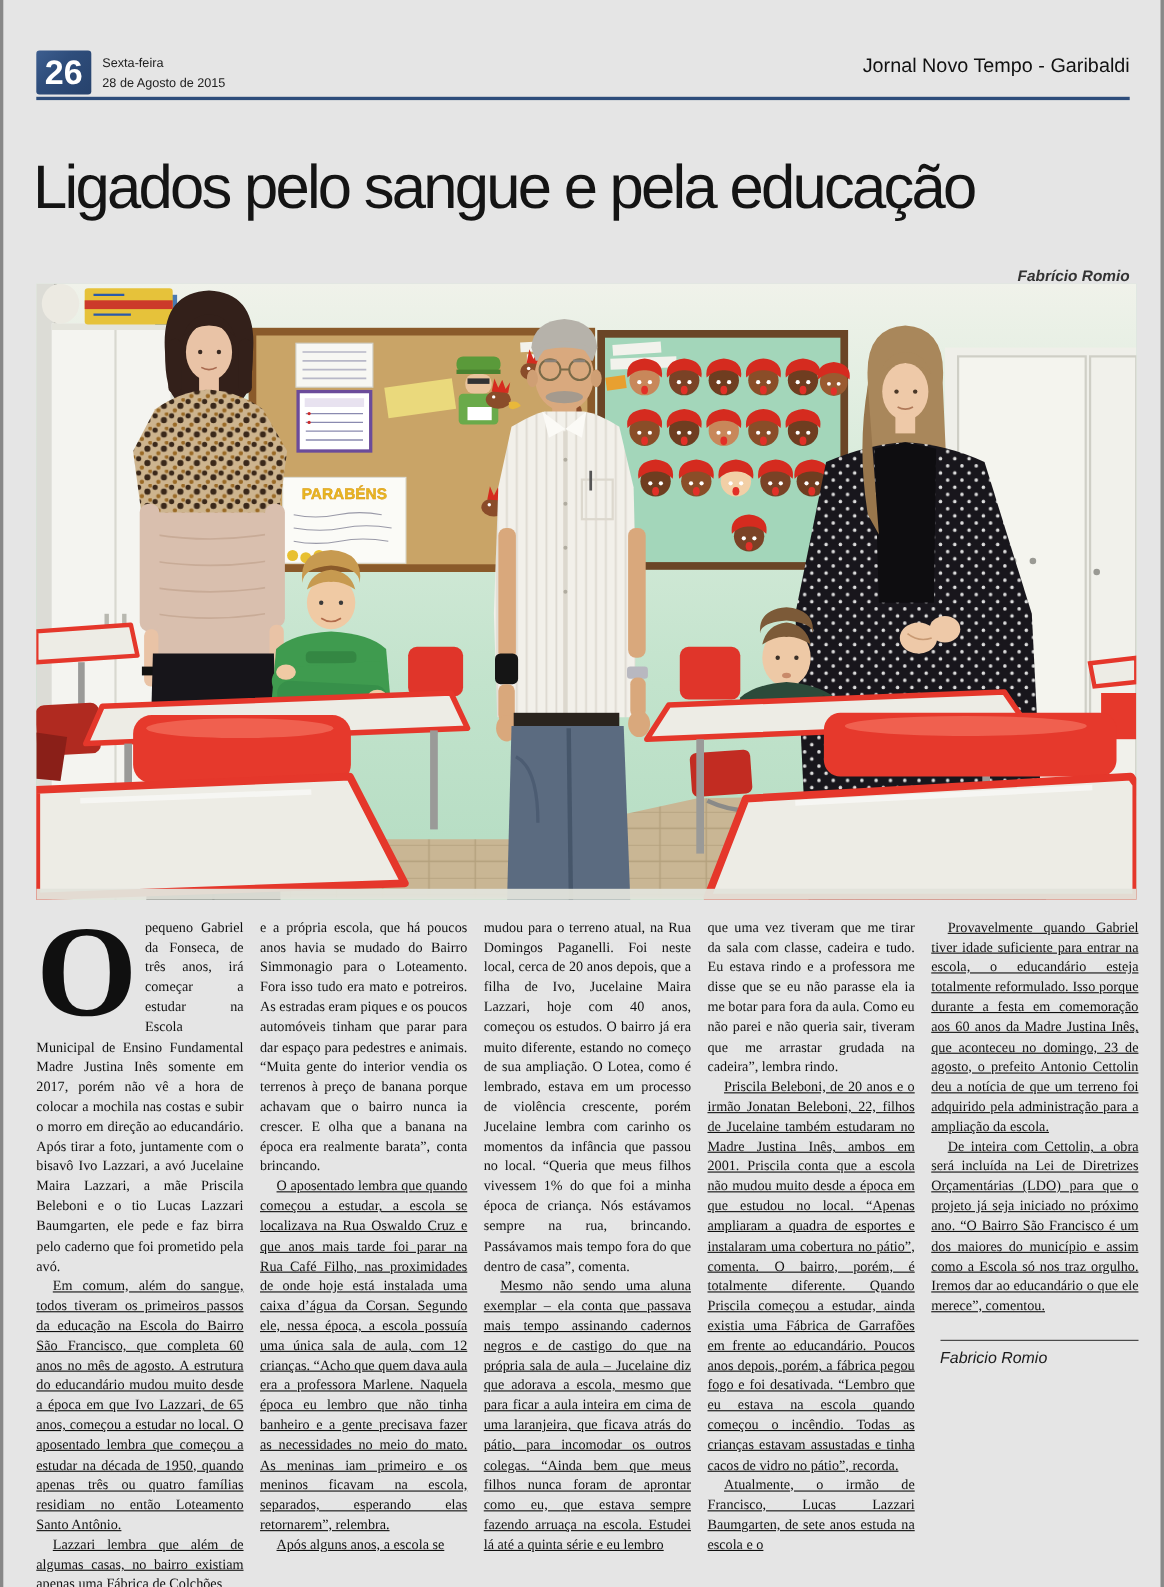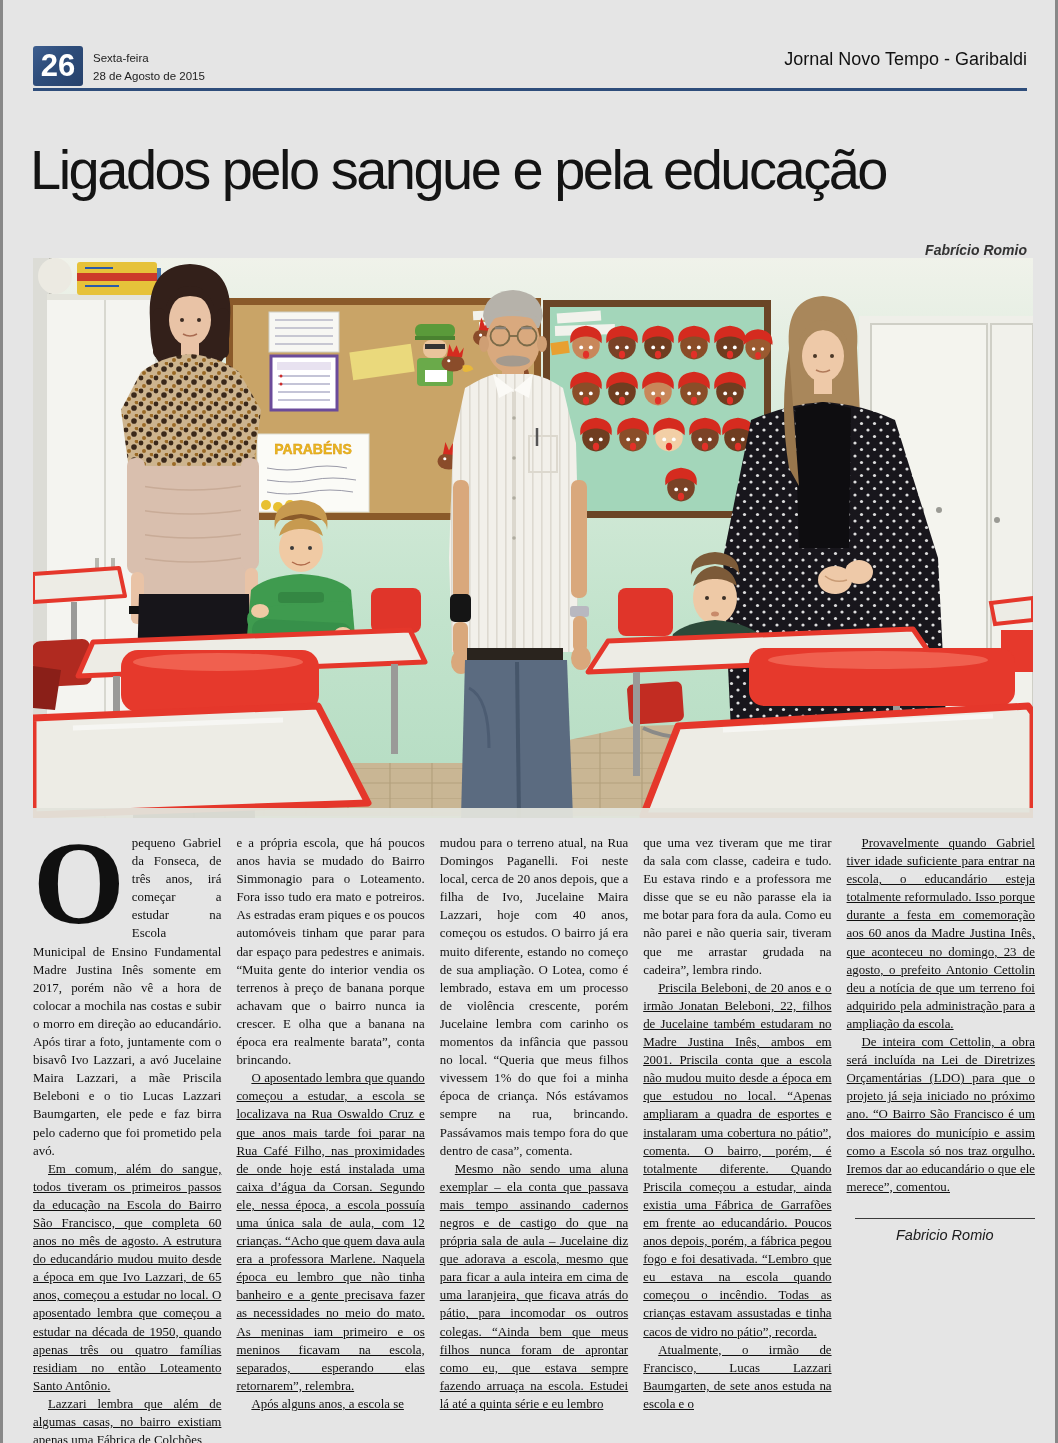--- a/index.html
+++ b/index.html
@@ -24,21 +24,21 @@
   .photo{position:absolute;left:30px;top:258px;width:1000px;height:560px;background:#cfe6d6;}
   .photo svg{display:block;width:100%;height:100%;}
   
   .columns{position:absolute;left:30px;top:834px;width:1002px;height:596px;display:flex;gap:15px;}
   .col{width:188.4px;flex:0 0 188.4px;font-size:12.9px;line-height:18.1px;text-align:justify;color:#101010;}
   .col p{margin:0;}
   .col p.indent{text-indent:15px;text-decoration:underline;}
   .dropcap{float:left;font-weight:bold;font-size:118px;line-height:96px;padding:2px 7px 0 0;color:#101010;}
   h3.subhead{margin:17px 0 3px 0;font-size:13.2px;line-height:1.42;font-weight:bold;text-align:justify;color:#101010;}
   .byline-block{margin-top:22px;margin-left:8px;border-top:1.5px solid #3a3a3a;padding-top:7px;
-                text-align:center;font-family:"Liberation Sans",sans-serif;font-style:italic;font-size:14.5px;color:#1a1a1a;}
+                text-align:left;font-family:"Liberation Sans",sans-serif;font-style:italic;font-size:14.5px;color:#1a1a1a;}
 </style>
 </head>
 <body>
 
 <div class="page">
 
   <div class="hdr">
     <div class="pagenum">26</div>
     <div class="dateblock">
       <div>Sexta-feira</div>

